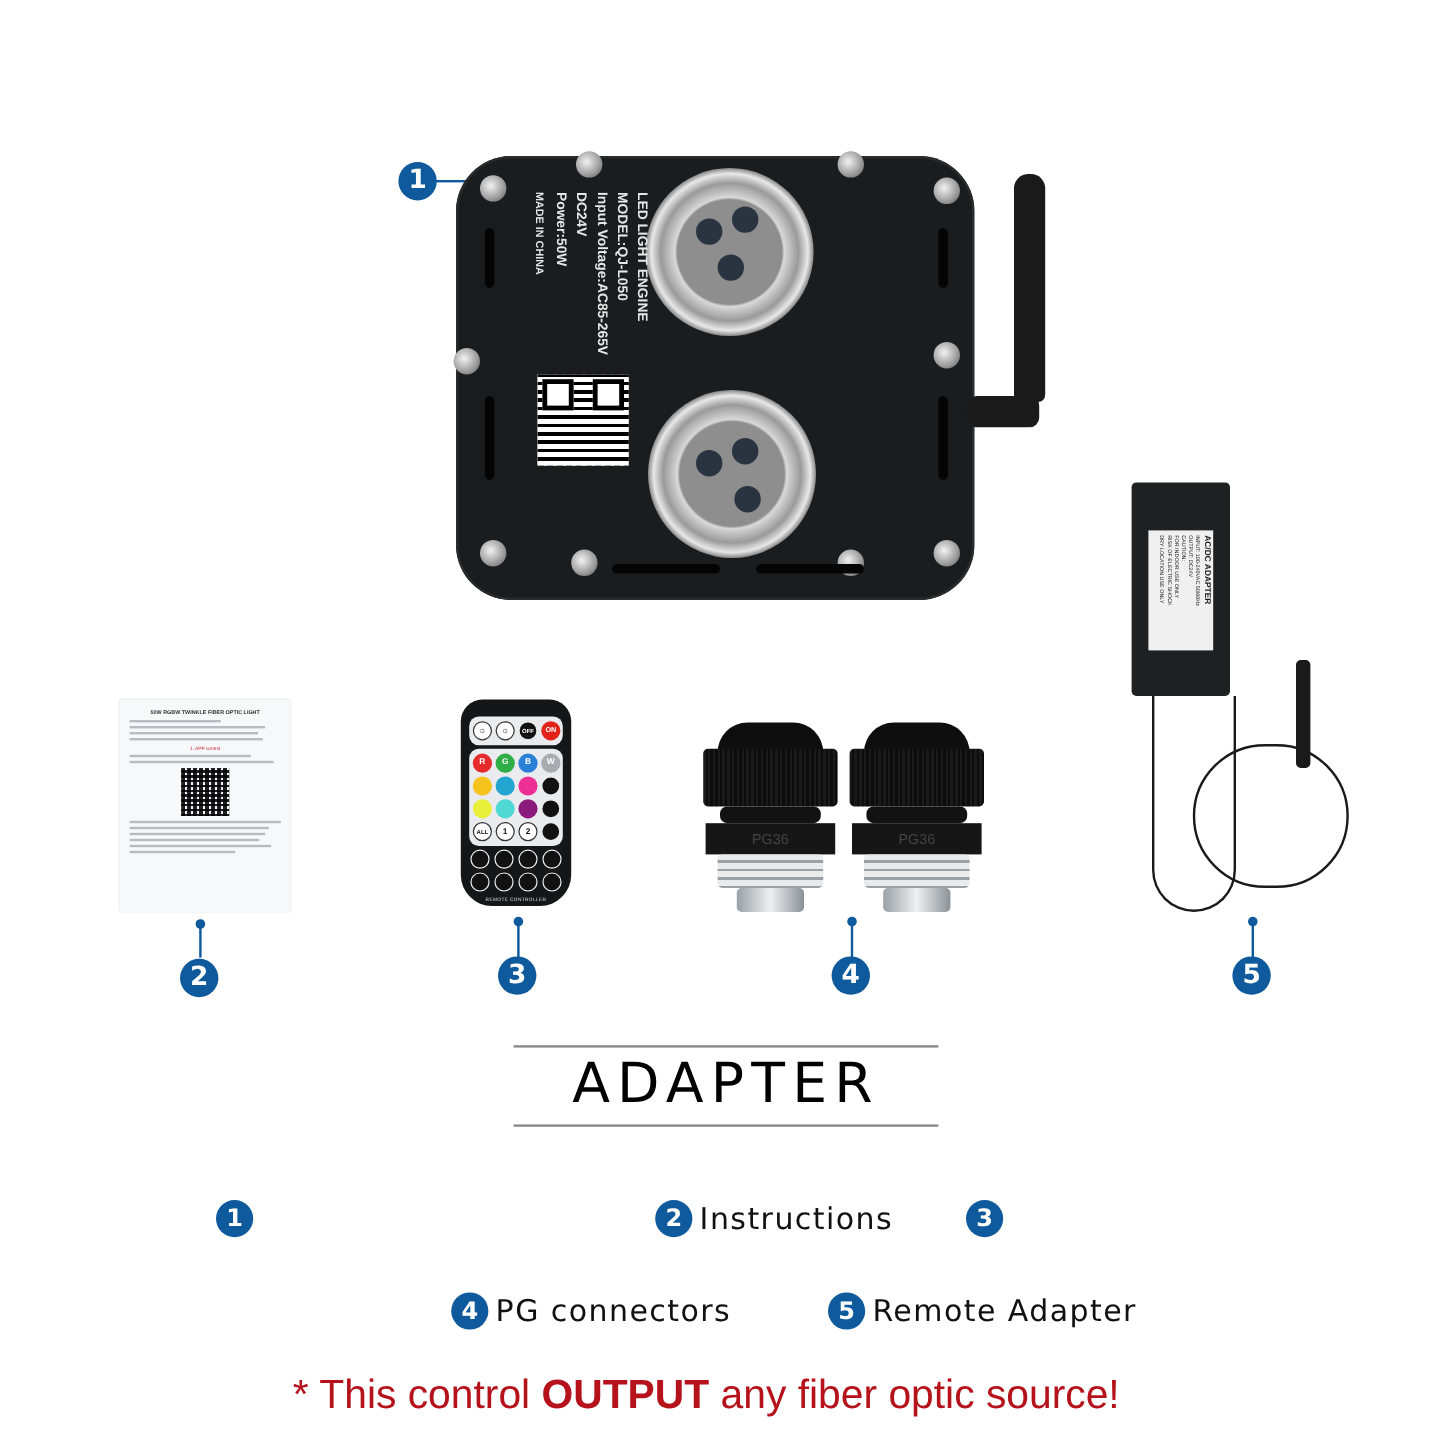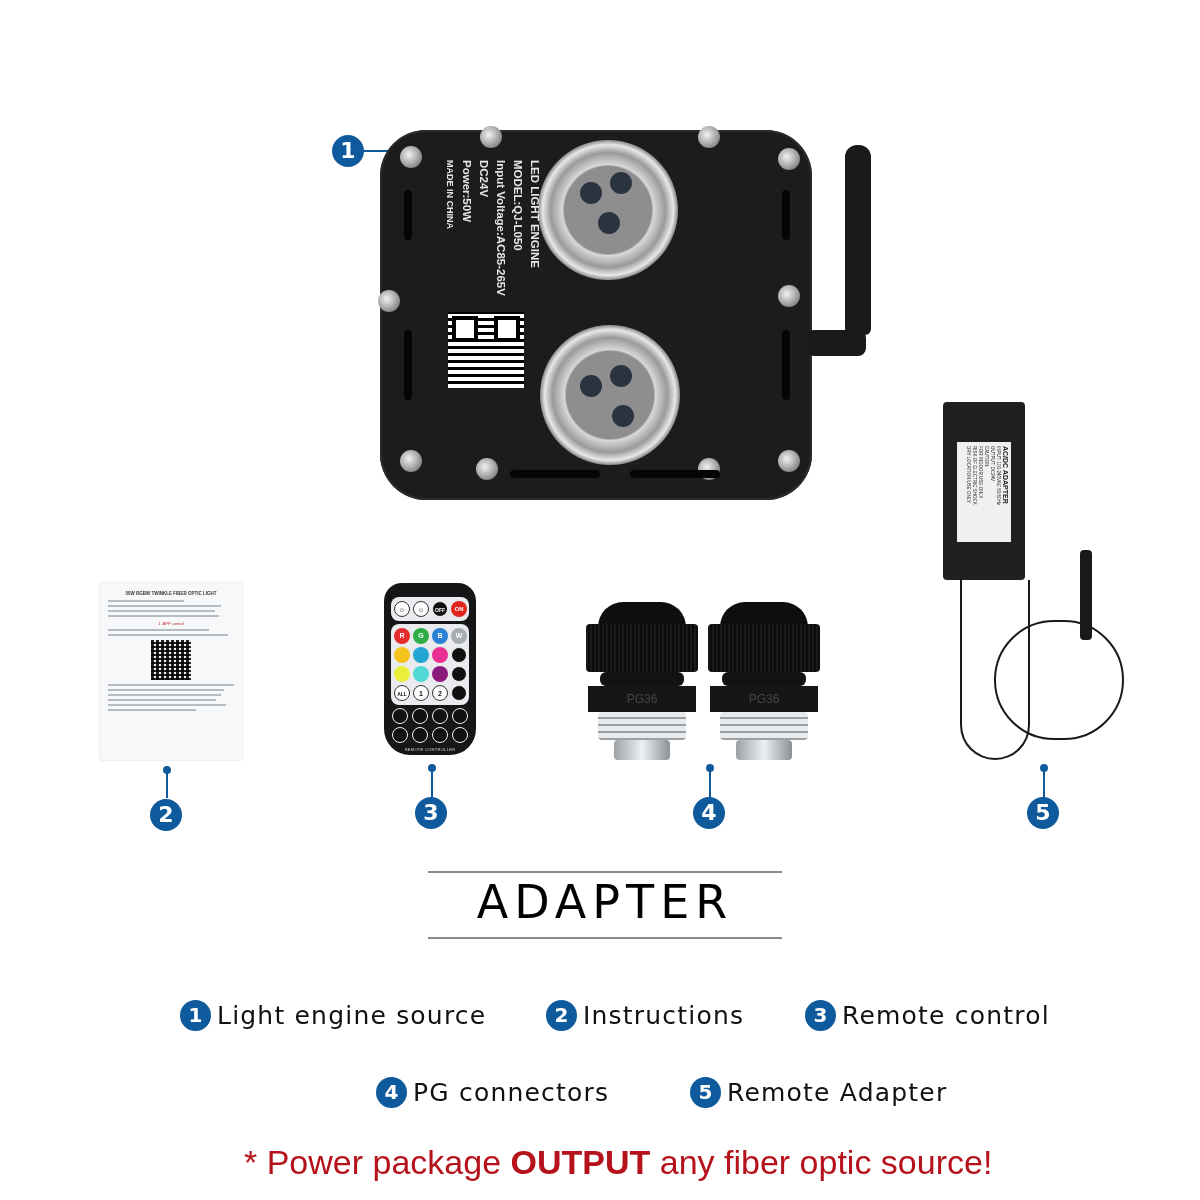--- a/index.html
+++ b/index.html
@@ -263,34 +263,32 @@
 <div class="dot" style="left:1040px; top:764px;"></div>
 <div class="vline" style="left:1043px; top:770px; height:28px;"></div>
 <div class="badge" style="left:1027px; top:797px;">5</div>
 
 <div class="pk-line" style="top:871px;"></div>
 <div class="pk-title">ADAPTER</div>
 <div class="pk-line" style="top:937px;"></div>
 
 <div class="legend-item" style="left:180px; top:998px;">
   <span class="badge">1</span>
-  <span class="txt">Light engine source</span>
 </div>
 <div class="legend-item" style="left:546px; top:998px;">
   <span class="badge">2</span>
   <span class="txt">Instructions</span>
 </div>
 <div class="legend-item" style="left:805px; top:998px;">
   <span class="badge">3</span>
-  <span class="txt">Remote control</span>
 </div>
 <div class="legend-item" style="left:376px; top:1075px;">
   <span class="badge">4</span>
   <span class="txt">PG connectors</span>
 </div>
 <div class="legend-item" style="left:690px; top:1075px;">
   <span class="badge">5</span>
   <span class="txt">Remote Adapter</span>
 </div>
 
 <div class="note">
-  <span>* Power package </span><b>OUTPUT</b><span> any fiber optic source!</span>
+  <span>* This control </span><b>OUTPUT</b><span> any fiber optic source!</span>
 </div>
 
 </body></html>

